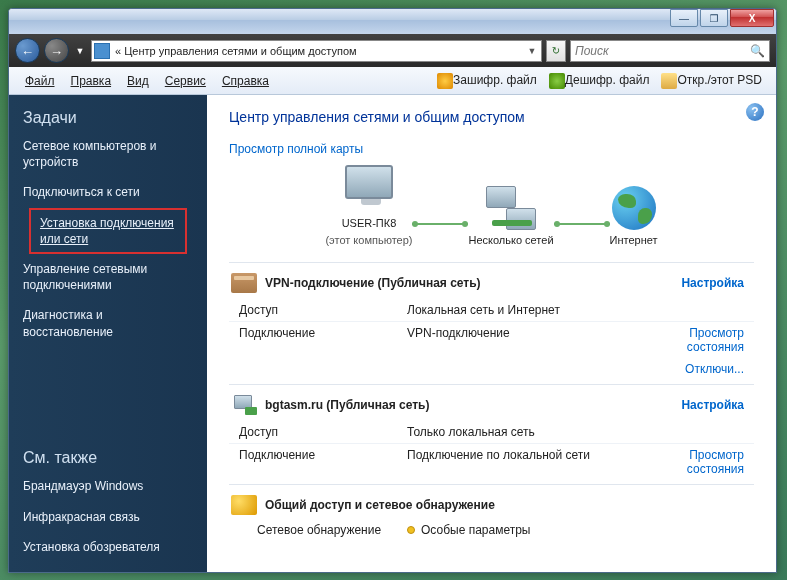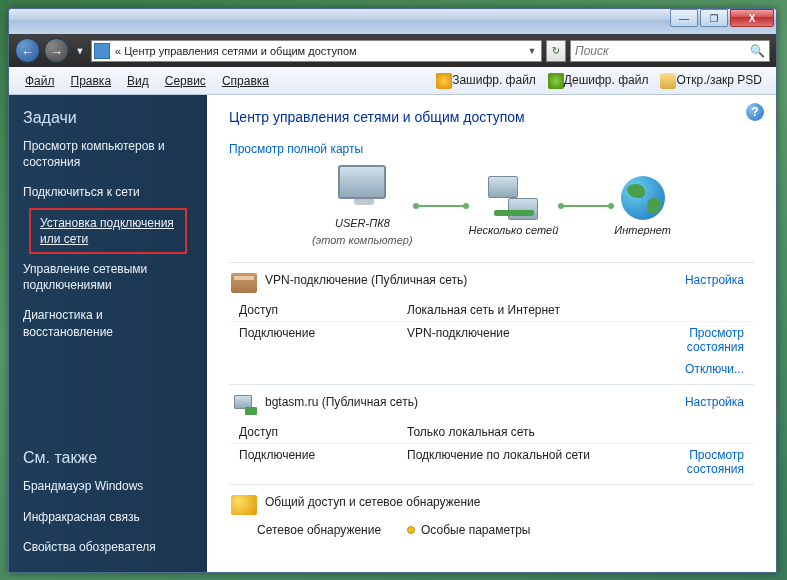--- a/index.html
+++ b/index.html
@@ -43,42 +43,42 @@
 .sidebar a.hl { border:2px solid #d83030; margin:0 20px; padding:5px 9px; text-decoration:underline; }
 .sidebar .gap { flex:1; }
 
 .content { flex:1; background:#fff; overflow:auto; position:relative; }
 .help-icon { position:absolute; top:8px; right:12px; width:18px; height:18px; border-radius:50%; background:radial-gradient(circle at 30% 30%,#8ac0f0,#2a70c0); color:#fff; font-size:12px; display:flex; align-items:center; justify-content:center; font-weight:bold; }
 .content-inner { padding:14px 22px 0 22px; }
 h1.page { font-size:14px; font-weight:normal; color:#003399; margin-bottom:14px; }
 .maplink { text-align:left; padding-right:10px; }
 .link { color:#0066cc; font-size:12px; cursor:pointer; }
 
-.netmap { display:flex; align-items:center; justify-content:center; gap:0; margin:8px 0 14px;font-style:italic; }
+.netmap { display:flex; align-items:flex-end; justify-content:center; gap:0; margin:8px 0 14px; }
 .node { text-align:center; font-size:11px; color:#222; }
 .node .lbl { margin-top:3px; line-height:1.3; }
 .node .sub { color:#555; }
 .conn { flex:0 0 56px; height:48px; display:flex; align-items:center; }
 .conn .line { width:100%; height:2px; background:#6ab06a; position:relative; }
 .conn .line::before,.conn .line::after { content:""; position:absolute; top:-2px; width:6px; height:6px; background:#6ab06a; border-radius:50%; }
 .conn .line::before{left:0} .conn .line::after{right:0}
 
 .dev { width:58px; height:48px; margin:0 auto; position:relative; }
 .monitor { width:48px; height:34px; background:linear-gradient(#d0e0ea,#90a8b8); border:2px solid #7a8a9a; border-radius:3px; margin:0 auto; position:relative; }
 .monitor::after { content:""; position:absolute; bottom:-8px; left:14px; width:20px; height:6px; background:#c0c8d0; border-radius:0 0 3px 3px; }
 .networks { width:50px; height:44px; margin:0 auto; position:relative; }
 .networks .m1,.networks .m2 { position:absolute; width:30px; height:22px; background:linear-gradient(#d0e0ea,#90a8b8); border:1px solid #7a8a9a; border-radius:2px; }
 .networks .m1{top:0;left:0} .networks .m2{bottom:0;right:0}
 .networks .bar { position:absolute; bottom:4px; left:6px; width:40px; height:6px; background:#4aa04a; border-radius:2px; }
 .globe { width:44px; height:44px; margin:0 auto; border-radius:50%; background:radial-gradient(circle at 30% 30%,#6ad0f0,#1a70c0); position:relative; overflow:hidden; }
 .globe::before{content:"";position:absolute;top:8px;left:6px;width:18px;height:14px;background:#4aa04a;border-radius:40% 50% 30% 60%;}
 .globe::after{content:"";position:absolute;bottom:6px;right:4px;width:14px;height:16px;background:#4aa04a;border-radius:50% 40% 60% 30%;}
 
 .section { border-top:1px solid #e0e6ee; padding:6px 0 4px; }
-.sec-head { display:flex; padding:4px 10px 6px 2px; font-size:12px; }
+.sec-head { display:flex; align-items:center; padding:4px 10px 6px 2px; font-size:12px;font-weight:bold; }
 .sec-head .ic { width:26px; height:20px; margin-right:8px; }
 .ic-vpn { background:linear-gradient(#c89868,#a87848); border-radius:2px; position:relative; }
 .ic-vpn::after{content:"";position:absolute;top:3px;left:3px;right:3px;height:4px;background:#e8c8a0;border-radius:1px;}
 .ic-lan { position:relative; }
 .ic-lan::before{content:"";position:absolute;top:0;left:3px;width:16px;height:12px;background:linear-gradient(#d0e0ea,#90a8b8);border:1px solid #7a8a9a;border-radius:1px;}
 .ic-lan::after{content:"";position:absolute;bottom:0;right:0;width:12px;height:8px;background:#4aa04a;border-radius:1px;}
 .ic-sh { background:radial-gradient(circle at 30% 30%,#ffdd66,#dd9900); border-radius:2px; }
 .sec-head .title { flex:1; color:#222; }
 .sec-head .act { color:#0066cc; cursor:pointer; }
 
@@ -131,37 +131,37 @@
     <span class="tool">
         <span class="ticon ic-enc"></span>
         <span>Зашифр. файл</span>
       </span>
     <span class="tool">
         <span class="ticon ic-dec"></span>
         <span>Дешифр. файл</span>
       </span>
     <span class="tool">
         <span class="ticon ic-psd"></span>
-        <span>Откр./закр PSD</span>
+        <span>Откр./этот PSD</span>
       </span>
   </div>
 
   <div class="body">
     <div class="sidebar">
       <div class="hdr">Задачи</div>
-      <a>Просмотр компьютеров и состояния</a>
+      <a>Сетевое компьютеров и устройств</a>
       <a>Подключиться к сети</a>
       <a class="hl">Установка подключения или сети</a>
       <a>Управление сетевыми подключениями</a>
       <a>Диагностика и восстановление</a>
       <div class="gap"></div>
       <div class="hdr">См. также</div>
       <a>Брандмауэр Windows</a>
       <a>Инфракрасная связь</a>
-      <a>Свойства обозревателя</a>
+      <a>Установка обозревателя</a>
     </div>
 
     <div class="content">
       <div class="help-icon">?</div>
       <div class="content-inner">
         <h1 class="page">Центр управления сетями и общим доступом</h1>
         <div class="maplink"><span class="link">Просмотр полной карты</span></div>
 
         <div class="netmap">
           <div class="node">

